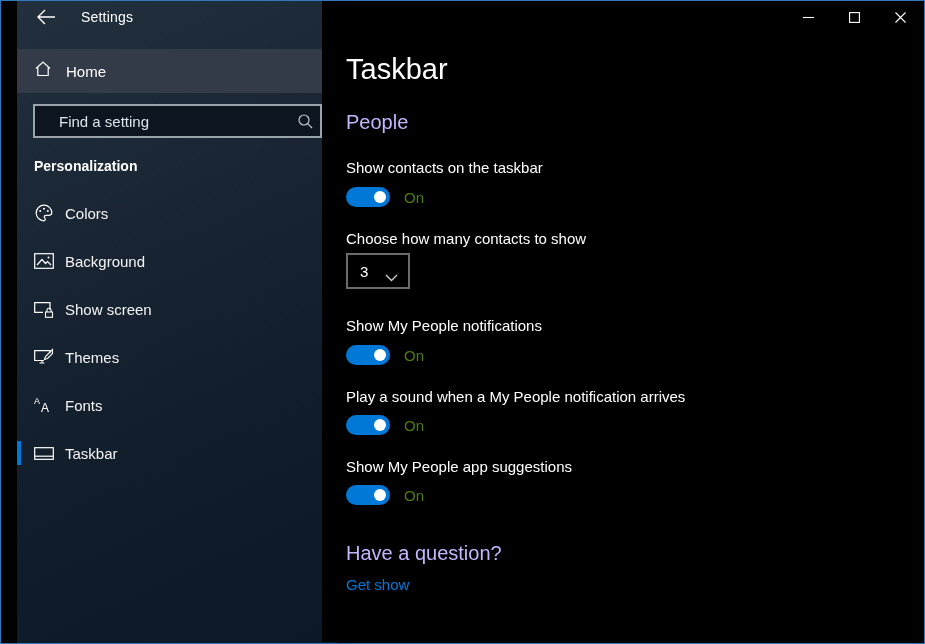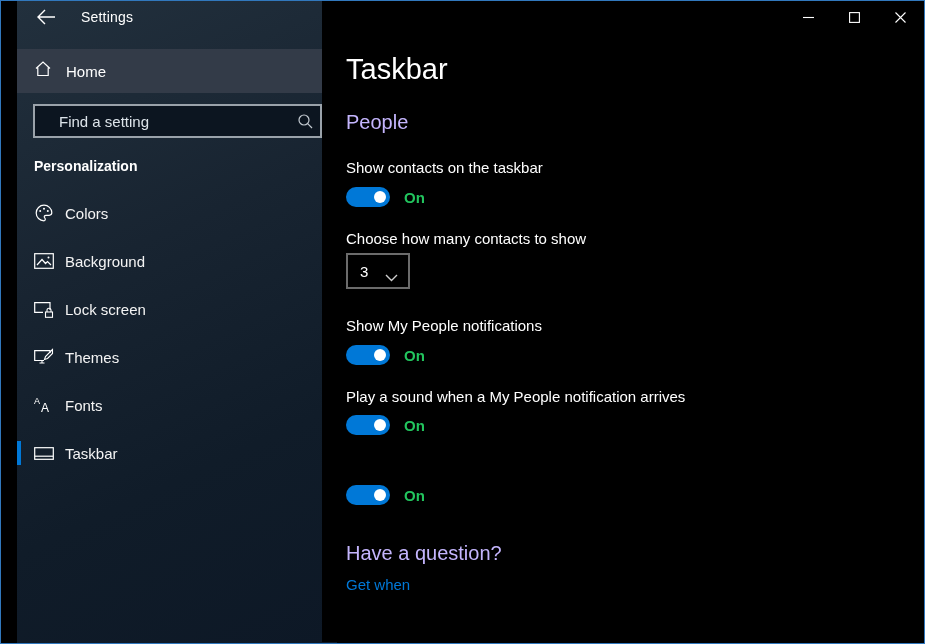--- a/index.html
+++ b/index.html
@@ -77,21 +77,21 @@
 
   .toggle-row { position:absolute; left:24px; display:flex; align-items:center; }
   .toggle {
     position:relative; width:44px; height:20px; border-radius:10px;
     background:#0078d7; cursor:pointer;
   }
   .toggle .knob {
     position:absolute; right:4px; top:4px; width:12px; height:12px;
     border-radius:50%; background:#fff;
   }
-  .toggle-state { margin-left:14px; font-size:15px; color:#22c55e;font-weight:bold; }
+  .toggle-state { margin-left:14px; font-size:15px; color:#4d7c0f; }
 
   .dropdown {
     position:absolute; left:24px; top:252px; width:64px; height:36px;
     border:2px solid #6b6b6b; background:#000; display:flex; align-items:center;
     cursor:pointer;
   }
   .dropdown .dd-value { margin-left:12px; font-size:15px; color:#fff; }
   .dropdown .dd-chevron { position:absolute; right:10px; top:13px; }
 
   .help-link {
@@ -160,21 +160,21 @@
       </div>
 
       <div class="nav-item">
         <span class="nav-icon">
           <svg width="20" height="17" viewBox="0 0 20 17">
             <path d="M16 9 V1.7 H0.7 V11.3 H9" stroke="#fff" stroke-width="1.2" fill="none"></path>
             <rect x="11.5" y="11" width="7" height="5.3" stroke="#fff" stroke-width="1.1" fill="none"></rect>
             <path d="M13 11 V9.3 A2 2 0 0 1 17 9.3 V11" stroke="#fff" stroke-width="1.1" fill="none"></path>
           </svg>
         </span>
-        <span class="nav-label">Lock screen</span>
+        <span class="nav-label">Show screen</span>
       </div>
 
       <div class="nav-item">
         <span class="nav-icon">
           <svg width="20" height="18" viewBox="0 0 20 18">
             <path d="M10 12.5 H0.7 V2.7 H16 V5" stroke="#fff" stroke-width="1.2" fill="none"></path>
             <path d="M8 12.5 V15 M5.5 15 H10.5" stroke="#fff" stroke-width="1.1" fill="none"></path>
             <path d="M18.5 1.5 L11.5 8.5 L10.5 11.5 L13.5 10.5 L18.5 5.5 Z" stroke="#fff" stroke-width="1.1" fill="none"></path>
           </svg>
         </span>
@@ -238,29 +238,30 @@
     </div>
 
     <div class="setting-label" style="top:387px;">Play a sound when a My People notification arrives</div>
     <div class="toggle-row" style="top:414px;">
       <div class="toggle">
         <div class="knob"></div>
       </div>
       <span class="toggle-state">On</span>
     </div>
 
+    <div class="setting-label" style="top:457px;">Show My People app suggestions</div>
     <div class="toggle-row" style="top:484px;">
       <div class="toggle">
         <div class="knob"></div>
       </div>
       <span class="toggle-state">On</span>
     </div>
 
     <h2 class="group-title" style="top:541px;">Have a question?</h2>
-    <a class="help-link">Get when</a>
+    <a class="help-link">Get show</a>
 
   </main>
 
   <div class="win-controls">
     <button class="win-btn">
       <svg width="11" height="11" viewBox="0 0 11 11">
         <line x1="0" y1="5.5" x2="11" y2="5.5" stroke="#fff" stroke-width="1.1"></line>
       </svg>
     </button>
     <button class="win-btn">

